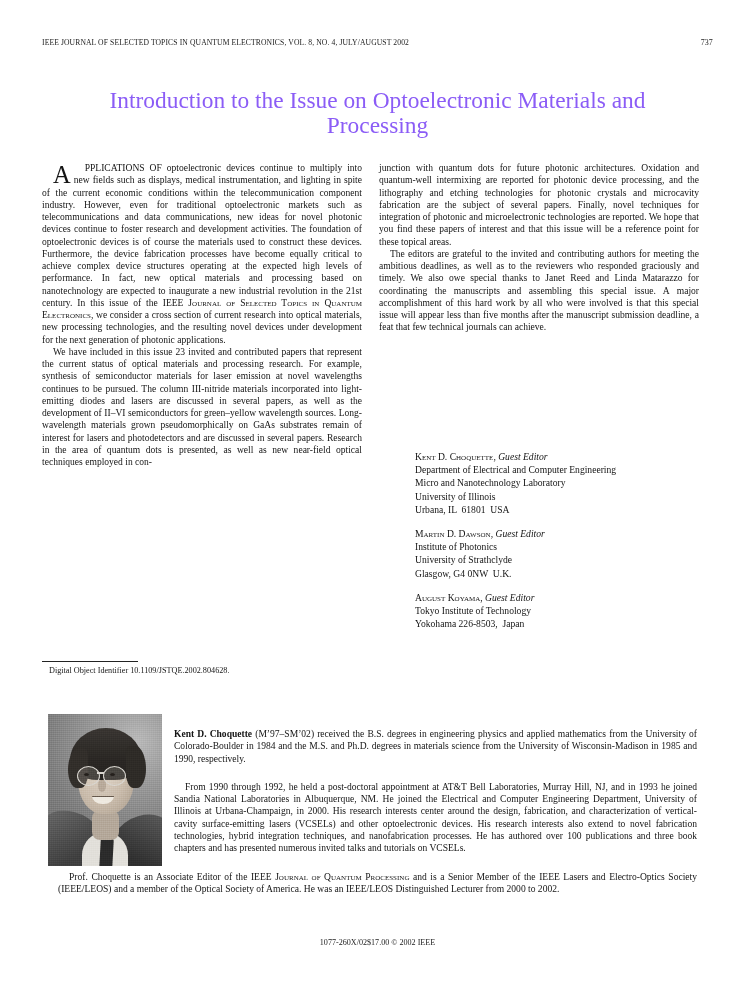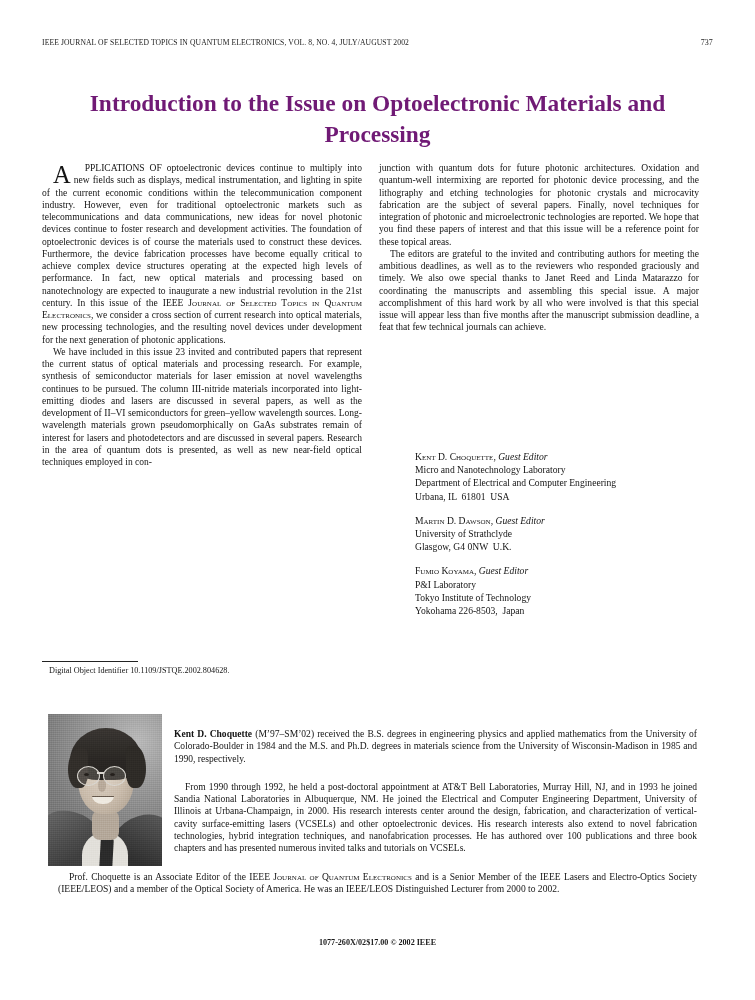--- a/index.html
+++ b/index.html
@@ -40,23 +40,23 @@
   .runhead .folio { font-size: 8px; }
 
   
   .title {
     position: absolute;
     left: 58px;
     top: 72px;
     width: 639px;
     text-align: center;
     font-size: 23.4px;
-    line-height: 31px;
-    font-weight: bold;
-    color: #701a75;
+    line-height: 25px;
+    font-weight: normal;
+    color: #8b5cf6;
   }
 
   
   .cols {
     position: absolute;
     left: 42px;
     top: 162px;
     width: 671px;
     height: 530px;
   }
@@ -251,21 +251,20 @@
 
   
   .footer {
     position: absolute;
     left: 0;
     top: 938px;
     width: 755px;
     text-align: center;
     font-size: 8.1px;
     color: #1a1a1a;
-    font-weight: bold;
   }
 </style>
 </head>
 <body>
 
 <div class="page">
 
   <div class="runhead">
     <span class="journal">IEEE Journal of Selected Topics in Quantum Electronics, Vol. 8, No. 4, July/August 2002</span>
     <span class="folio">737</span>
@@ -283,34 +282,35 @@
     <div class="col right">
       <p class="noindent">junction with quantum dots for future photonic architectures. Oxidation and quantum-well intermixing are reported for photonic device processing, and the lithography and etching technologies for photonic crystals and microcavity fabrication are the subject of several papers. Finally, novel techniques for integration of photonic and microelectronic technologies are reported. We hope that you find these papers of interest and that this issue will be a reference point for these topical areas.</p>
       <p>The editors are grateful to the invited and contributing authors for meeting the ambitious deadlines, as well as to the reviewers who responded graciously and timely. We also owe special thanks to Janet Reed and Linda Matarazzo for coordinating the manuscripts and assembling this special issue. A major accomplishment of this hard work by all who were involved is that this special issue will appear less than five months after the manuscript submission deadline, a feat that few technical journals can achieve.</p>
     </div>
   </div>
 
   <div class="sigblock">
 
     <div class="sig">
       <div><span class="name">Kent D. Choquette,</span> <span class="role">Guest Editor</span></div>
+      <div class="line">Department of Electrical and Computer Engineering</div>
       <div class="line">Micro and Nanotechnology Laboratory</div>
-      <div class="line">Department of Electrical and Computer Engineering</div>
+      <div class="line">University of Illinois</div>
       <div class="line">Urbana, IL  61801  USA</div>
     </div>
 
     <div class="sig">
       <div><span class="name">Martin D. Dawson,</span> <span class="role">Guest Editor</span></div>
+      <div class="line">Institute of Photonics</div>
       <div class="line">University of Strathclyde</div>
       <div class="line">Glasgow, G4 0NW  U.K.</div>
     </div>
 
     <div class="sig">
-      <div><span class="name">Fumio Koyama,</span> <span class="role">Guest Editor</span></div>
-      <div class="line">P&amp;I Laboratory</div>
+      <div><span class="name">August Koyama,</span> <span class="role">Guest Editor</span></div>
       <div class="line">Tokyo Institute of Technology</div>
       <div class="line">Yokohama 226-8503,  Japan</div>
     </div>
   </div>
 
   <div class="fnrule"></div>
   <div class="doi">Digital Object Identifier 10.1109/JSTQE.2002.804628.</div>
 
   <div class="bio">
     <div class="photo">
@@ -328,18 +328,18 @@
       <div class="glassR"></div>
       <div class="bridge"></div>
       <div class="eyeL"></div>
       <div class="eyeR"></div>
       <div class="nose"></div>
       <div class="mouth"></div>
       <div class="grain"></div>
     </div>
     <p class="first"><span class="bioname">Kent D. Choquette</span><span> (M’97–SM’02) received the B.S. degrees in engineering physics and applied mathematics from the University of Colorado-Boulder in 1984 and the M.S. and Ph.D. degrees in materials science from the University of Wisconsin-Madison in 1985 and 1990, respectively.</span></p>
     <p>From 1990 through 1992, he held a post-doctoral appointment at AT&amp;T Bell Laboratories, Murray Hill, NJ, and in 1993 he joined Sandia National Laboratories in Albuquerque, NM. He joined the Electrical and Computer Engineering Department, University of Illinois at Urbana-Champaign, in 2000. His research interests center around the design, fabrication, and characterization of vertical-cavity surface-emitting lasers (VCSELs) and other optoelectronic devices. His research interests also extend to novel fabrication technologies, hybrid integration techniques, and nanofabrication processes. He has authored over 100 publications and three book chapters and has presented numerous invited talks and tutorials on VCSELs.</p>
-    <p><span>Prof. Choquette is an Associate Editor of the </span><span class="sc">IEEE Journal of Quantum Electronics</span><span> and is a Senior Member of the IEEE Lasers and Electro-Optics Society (IEEE/LEOS) and a member of the Optical Society of America. He was an IEEE/LEOS Distinguished Lecturer from 2000 to 2002.</span></p>
+    <p><span>Prof. Choquette is an Associate Editor of the </span><span class="sc">IEEE Journal of Quantum Processing</span><span> and is a Senior Member of the IEEE Lasers and Electro-Optics Society (IEEE/LEOS) and a member of the Optical Society of America. He was an IEEE/LEOS Distinguished Lecturer from 2000 to 2002.</span></p>
   </div>
 
   <div class="footer">1077-260X/02$17.00 © 2002 IEEE</div>
 
 </div>
 
 </body></html>

